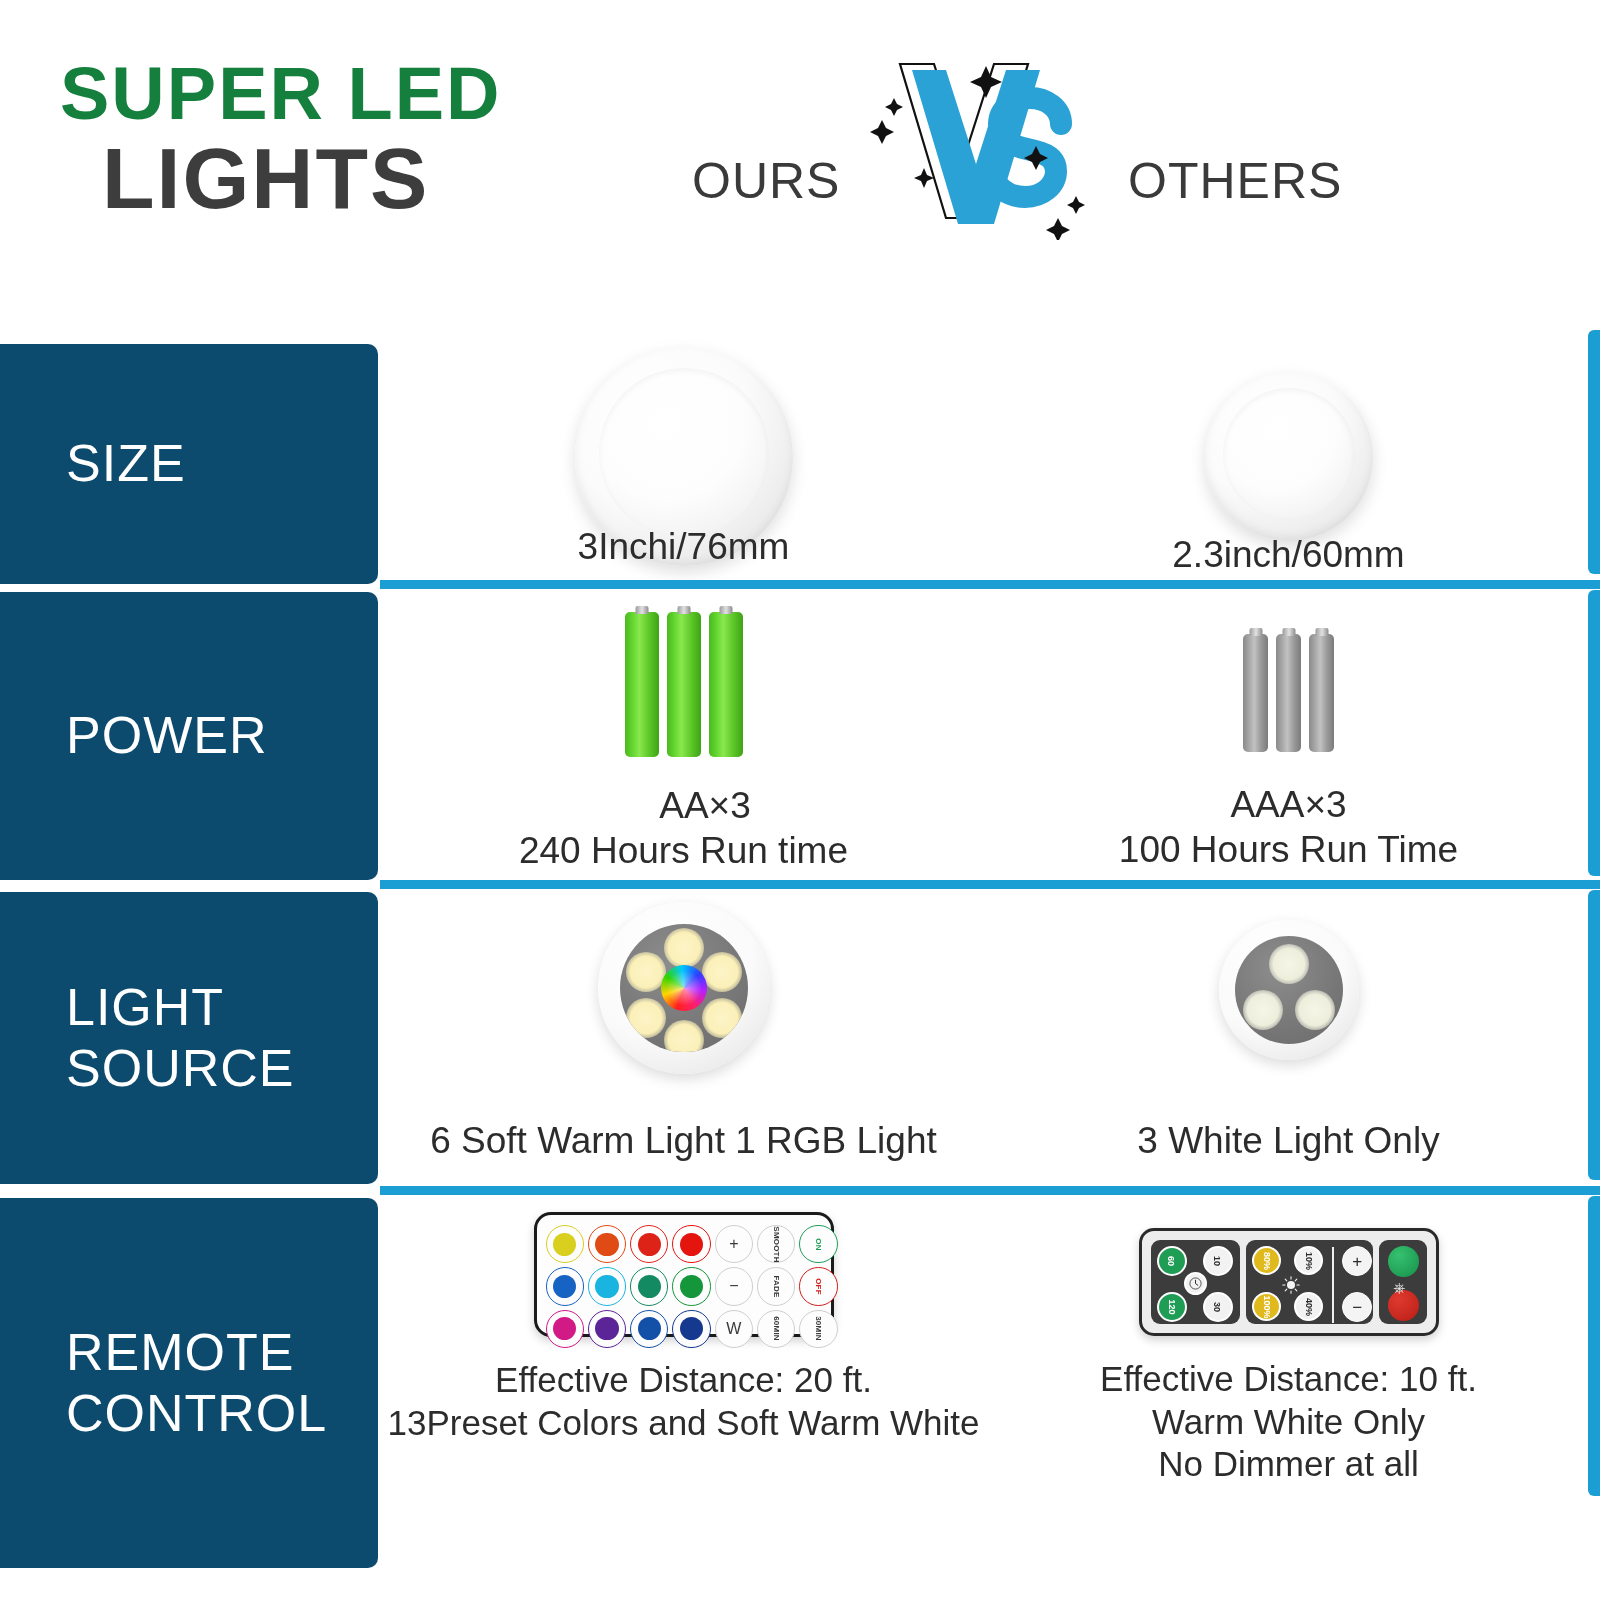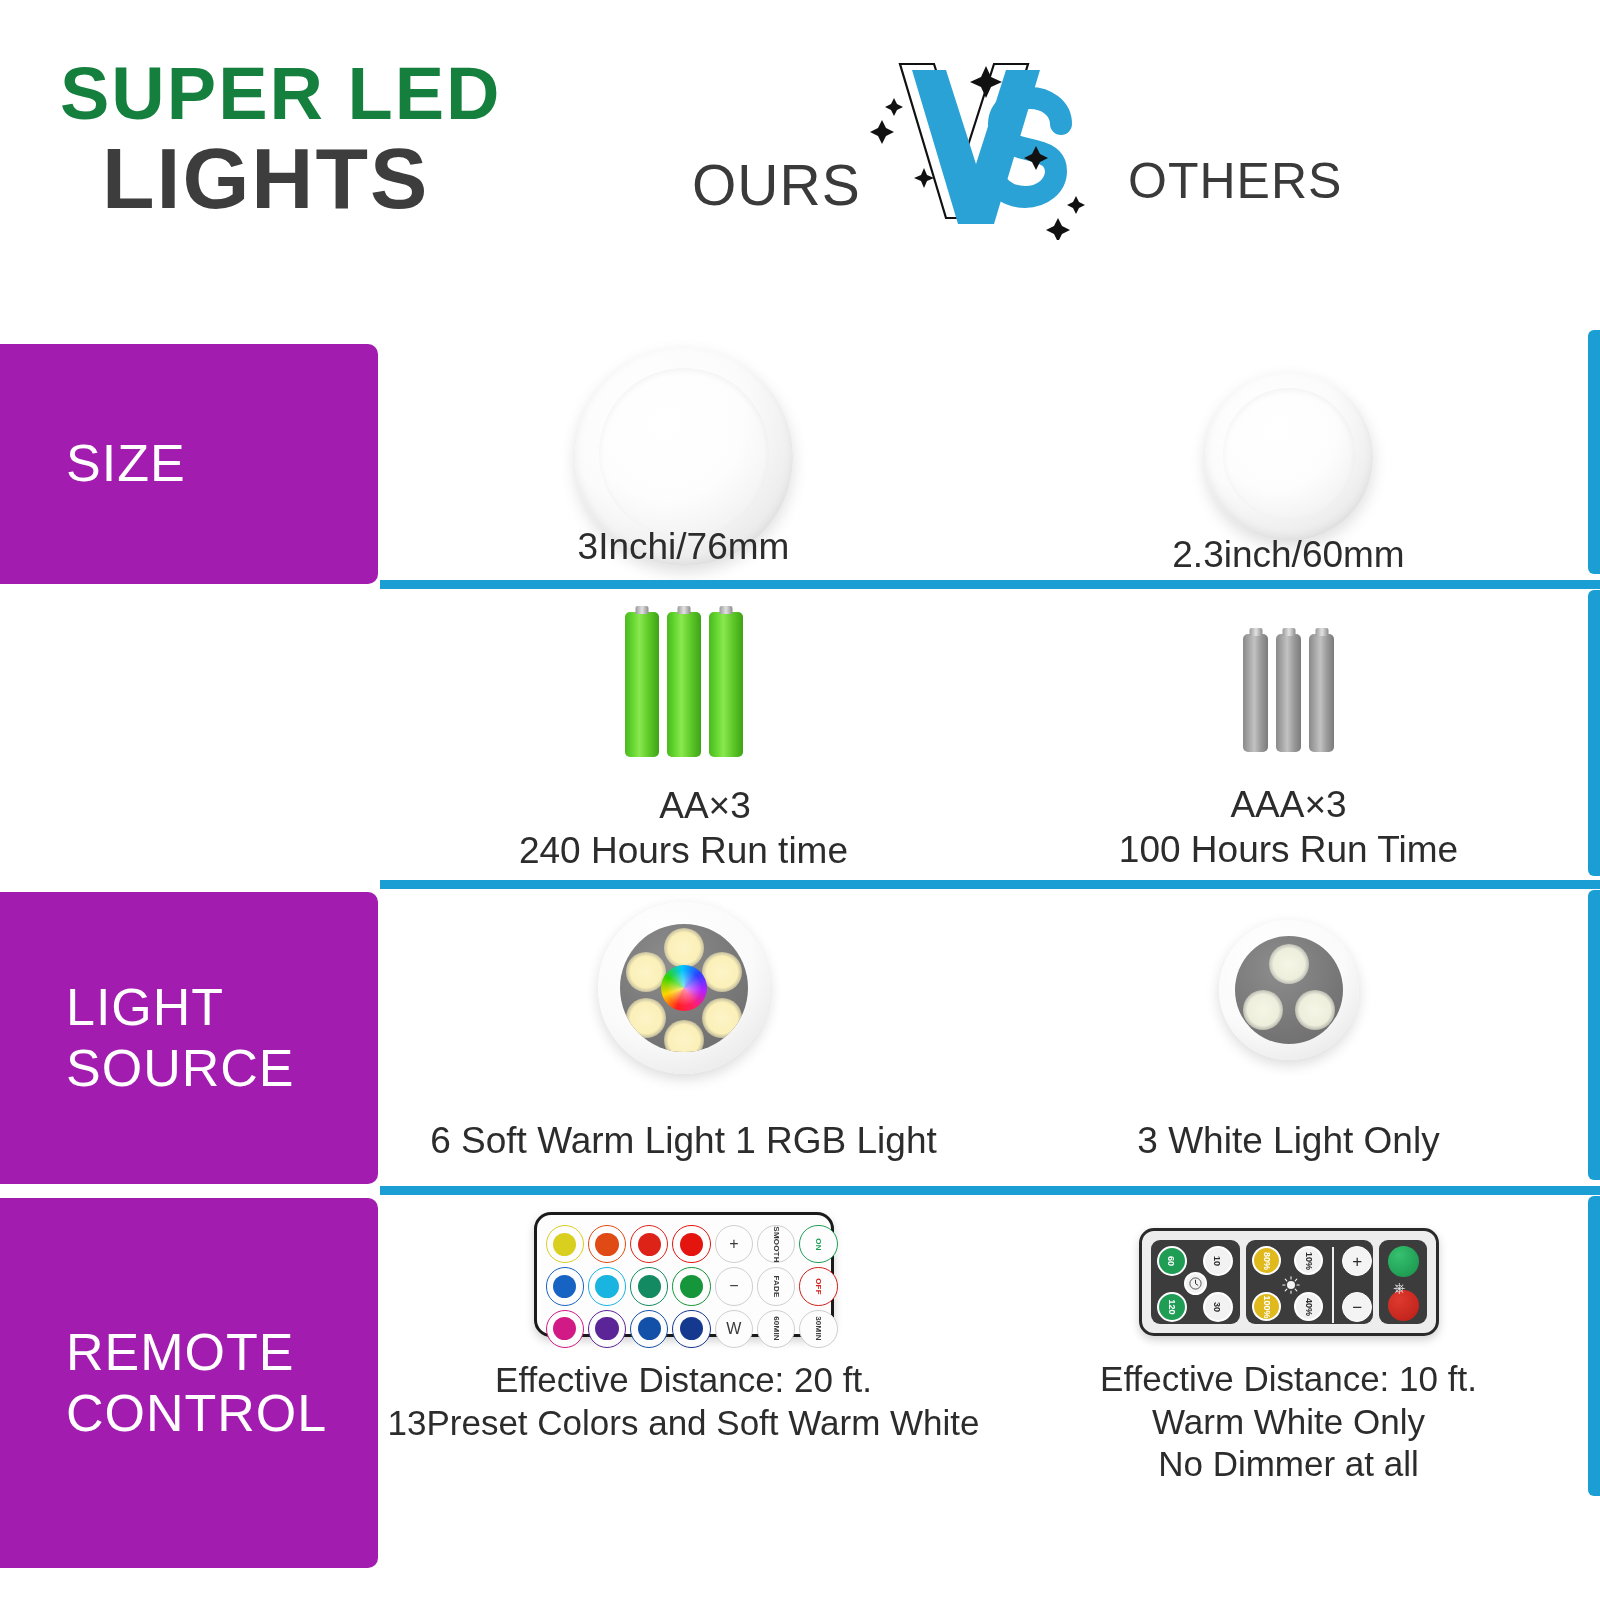--- a/index.html
+++ b/index.html
@@ -18,33 +18,33 @@
     font-size:74px;font-weight:bold;color:#15803d;
     letter-spacing:2px;line-height:0.98;font-family:"Liberation Sans",sans-serif;
   }
   #title-line2{
     font-size:86px;font-weight:bold;color:#3d3d3d;
     letter-spacing:2px;line-height:1.0;margin-top:4px;margin-left:42px;
     font-family:"Liberation Sans",sans-serif;
   }
   #ours-label{
     position:absolute;left:692px;top:152px;
-    font-size:57px;color:#3a3a3a;letter-spacing:1px;
+    font-size:50px;color:#3a3a3a;letter-spacing:1px;
   }
   #others-label{
     position:absolute;left:1128px;top:152px;
     font-size:50px;color:#3a3a3a;letter-spacing:1px;
   }
   #vs-badge{position:absolute;left:860px;top:50px;width:260px;height:190px;}
 
   
   .row{position:absolute;left:0;width:1600px;}
   .side-panel{
     position:absolute;left:0;top:0;width:378px;height:100%;
-    background:#a21caf;
+    background:#0c4a6e;
     border-top-right-radius:10px;border-bottom-right-radius:10px;
     box-sizing:border-box;
     display:flex;align-items:center;
   }
   .side-label{
     color:#ffffff;font-size:52px;letter-spacing:1px;
     margin-left:66px;line-height:1.18;font-weight:400;
   }
   .divider{
     position:absolute;left:380px;width:1220px;height:9px;background:#1a9ed4;
@@ -252,20 +252,23 @@
       </div>
     </div>
   </div>
 </div>
 <div class="caption" style="position:absolute;left:378px;top:524px;width:611px;">3Inchi/76mm</div>
 <div class="caption" style="position:absolute;left:989px;top:524px;width:599px;margin-top:8px;">2.3inch/60mm</div>
 <div class="divider" style="top:580px;"></div>
 <div class="edge-bar" style="top:330px;height:244px;"></div>
 
 <div class="row" id="row-power" style="top:592px;height:288px;">
+  <div class="side-panel">
+    <div class="side-label">POWER</div>
+  </div>
 
   <div class="cell cell-ours">
     <div class="cell-inner" style="justify-content:flex-start;padding-top:20px;">
       <div class="batt-group">
         <div class="batt batt-aa">
             <div class="batt-cap"></div>
           </div>
         <div class="batt batt-aa">
             <div class="batt-cap"></div>
           </div>

